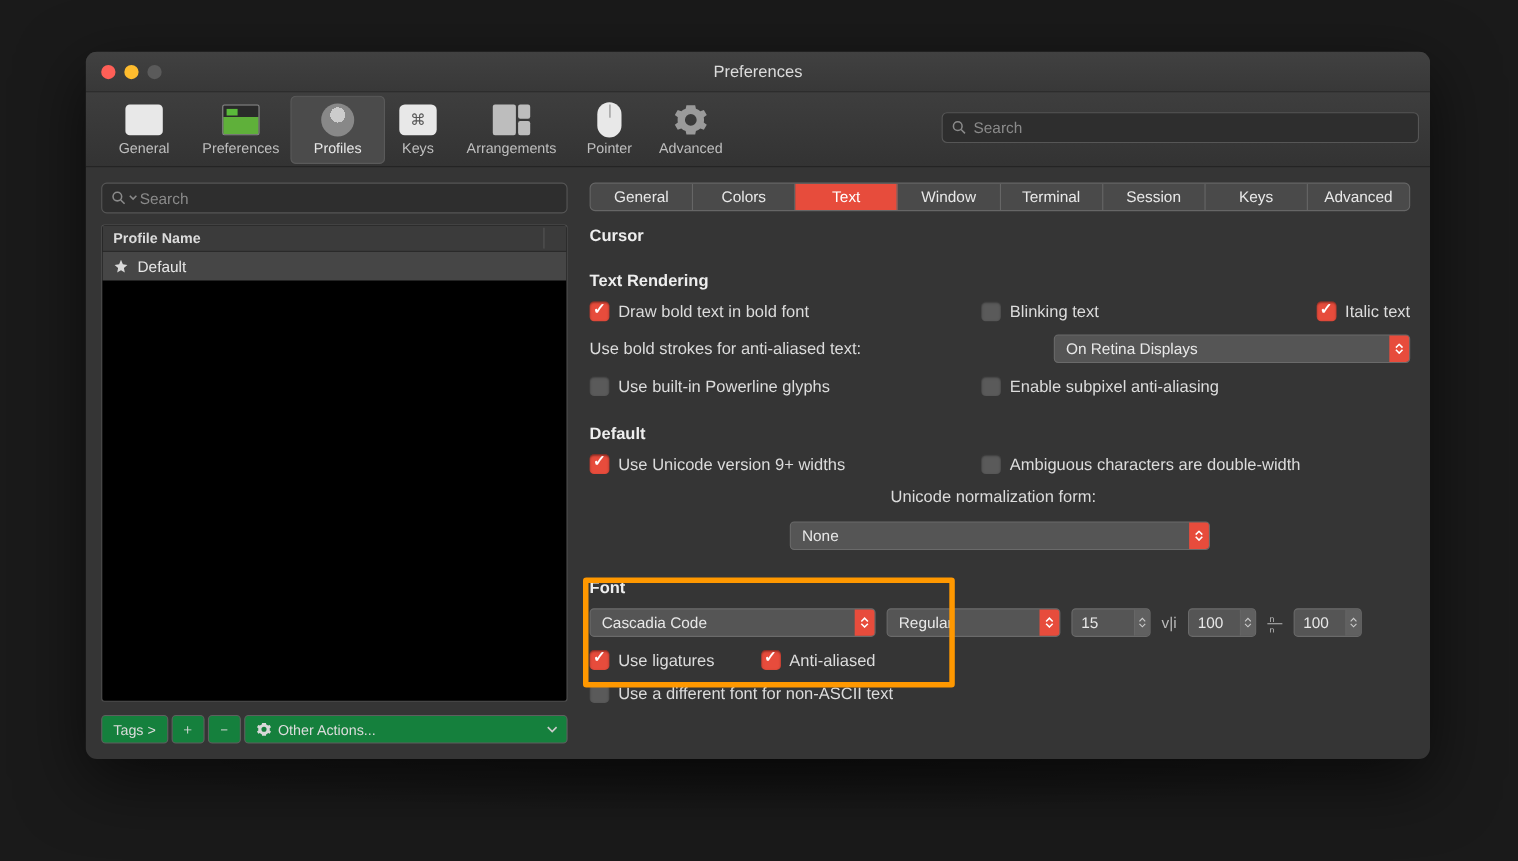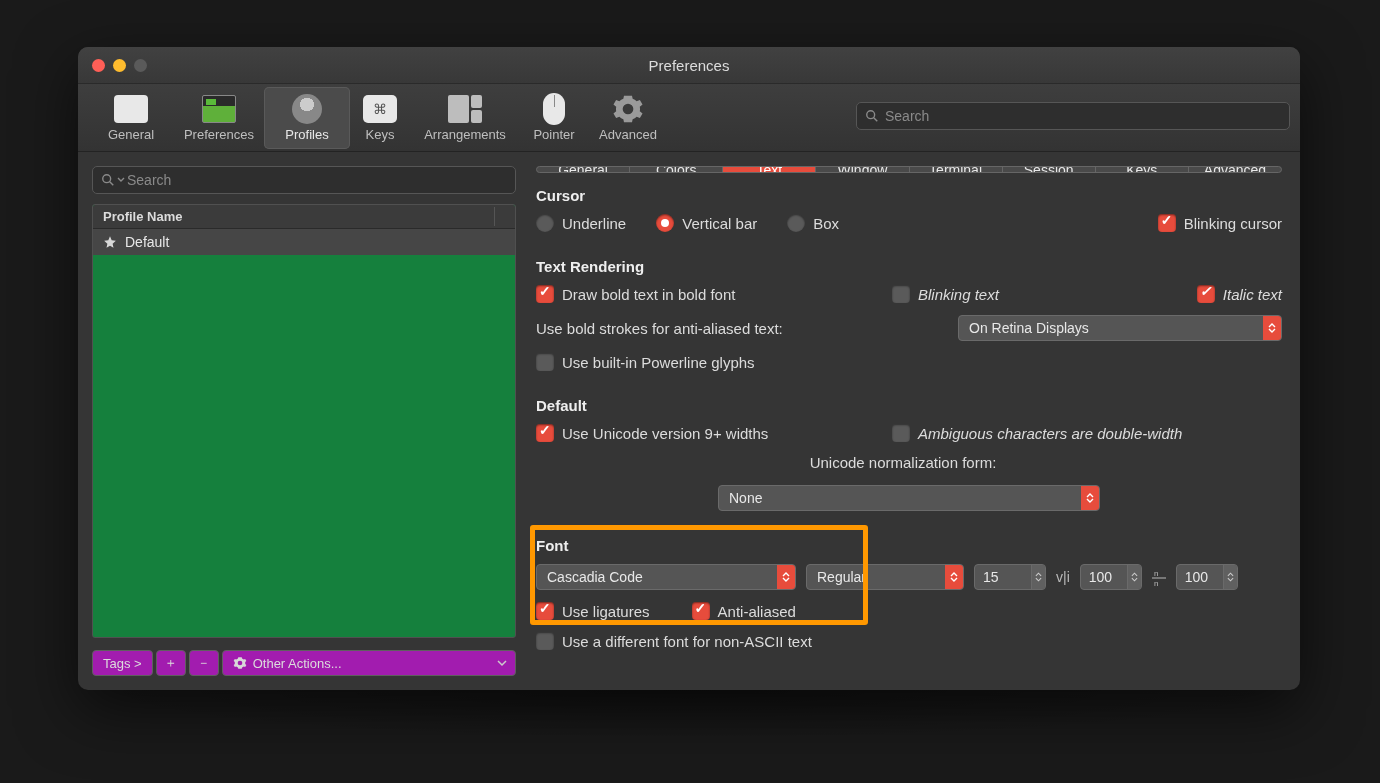--- a/index.html
+++ b/index.html
@@ -29,28 +29,28 @@
 .search-field input::placeholder { color: #8a8a8a; }
 
 
 .body { display: flex; height: calc(100% - 105px); }
 .sidebar { width: 452px; padding: 14px; display: flex; flex-direction: column; }
 .side-search { height: 28px; background: #2e2e2e; border: 1px solid #565656; border-radius: 5px; display: flex; align-items: center; padding: 0 8px; margin-bottom: 10px; }
 .side-search input { flex: 1; background: transparent; border: none; outline: none; color: #ccc; font-size: 14px; }
 .side-search input::placeholder { color: #8a8a8a; }
 .side-search svg { margin-right: 2px; }
 .chev-down { margin-right: 4px; }
-.profile-table { flex: 1; background: #15803d; border: 1px solid #505050; border-radius: 3px; overflow: hidden; display: flex; flex-direction: column; }
+.profile-table { flex: 1; background: #000000; border: 1px solid #505050; border-radius: 3px; overflow: hidden; display: flex; flex-direction: column; }
 .profile-header { background: #3b3b3b; height: 24px; display: flex; align-items: center; padding: 0 10px; color: #dcdcdc; font-size: 13px; font-weight: 600; border-bottom: 1px solid #2a2a2a; position: relative; }
 .profile-header .col-sep { position: absolute; right: 20px; top: 2px; bottom: 2px; width: 1px; background: #555; }
 .profile-row { height: 26px; background: #464646; display: flex; align-items: center; padding: 0 10px; color: #e8e8e8; font-size: 14px; gap: 8px; }
 .profile-row svg { flex: 0 0 auto; }
 .profile-rest { flex: 1; }
 .side-bottom { display: flex; gap: 3px; margin-top: 12px; }
-.sb-btn { height: 26px; background: #a21caf; border: 1px solid #5f5f5f; border-radius: 4px; color: #dcdcdc; font-size: 13px; display: flex; align-items: center; justify-content: center; padding: 0 10px; }
+.sb-btn { height: 26px; background: #15803d; border: 1px solid #5f5f5f; border-radius: 4px; color: #dcdcdc; font-size: 13px; display: flex; align-items: center; justify-content: center; padding: 0 10px; }
 .sb-btn.icon-only { padding: 0; width: 30px; }
 .sb-btn.wide { flex: 1; justify-content: flex-start; gap: 6px; position: relative; }
 .sb-btn.wide .dd { position: absolute; right: 8px; }
 
 
 .main { flex: 1; padding: 14px 18px 14px 6px; display: flex; flex-direction: column; }
 .seg-tabs { display: flex; background: #4a4a4a; border: 1px solid #666; border-radius: 5px; overflow: hidden; height: 26px; margin-bottom: 14px; }
 .seg-tab { flex: 1; display: flex; align-items: center; justify-content: center; color: #e8e8e8; font-size: 14px; border-right: 1px solid #666; cursor: default; }
 .seg-tab:last-child { border-right: none; }
 .seg-tab.active { background: #e74c3c; color: #fff; }
@@ -68,21 +68,21 @@
 
 .dropdown { height: 26px; background: #555; border: 1px solid #6a6a6a; border-radius: 4px; color: #e8e8e8; font-size: 14px; display: flex; align-items: center; padding: 0 24px 0 10px; position: relative; }
 .dropdown .arrows { position: absolute; right: 0; top: 0; bottom: 0; width: 18px; background: #e74c3c; border-radius: 0 3px 3px 0; display: flex; flex-direction: column; align-items: center; justify-content: center; }
 .dropdown .arrows svg { display: block; }
 .stepper { height: 26px; background: #555; border: 1px solid #6a6a6a; border-radius: 4px; color: #e8e8e8; font-size: 14px; display: flex; align-items: center; padding: 0 18px 0 8px; position: relative; min-width: 48px; }
 .stepper .step-arrows { position: absolute; right: 0; top: 0; bottom: 0; width: 14px; background: #606060; border-left: 1px solid #6a6a6a; border-radius: 0 3px 3px 0; display: flex; flex-direction: column; align-items: center; justify-content: center; }
 
 .sec { margin-bottom: 14px; }
 .inline-label { color: #dcdcdc; font-size: 15px; margin-right: 12px; }
 .spacer { flex: 1; }
-.right-group { display: flex; align-items: center; gap: 10px; font-style: italic; }
+.right-group { display: flex; align-items: center; gap: 10px; }
 .mono-icon { color: #bababa; font-size: 14px; display: flex; align-items: center; }
 
 .highlight-box { position: absolute; border: 5px solid #ff9800; border-radius: 3px; z-index: 50; pointer-events: none; }
 
 
 .ic-box { width: 34px; height: 28px; background: #e8e8e8; border-radius: 4px; position: relative; }
 .ic-appearance { width: 34px; height: 28px; background: linear-gradient(#2a2a2a 40%, #5fb03a 40%); border: 1px solid #888; border-radius: 2px; position: relative; }
 .ic-appearance::after { content:""; position:absolute; left:3px; top:3px; width:10px; height:6px; background:#5aba3a; }
 .ic-profiles { width: 30px; height: 30px; border-radius: 50%; background: radial-gradient(circle at 50% 35%, #ccc 0 28%, #888 28% 100%); overflow: hidden; }
 .ic-keys { width: 34px; height: 28px; background: #e8e8e8; border-radius: 5px; display:flex; align-items:center; justify-content:center; color:#555; font-size:14px; }
@@ -242,39 +242,20 @@
         <div class="seg-tab">
             <span>Keys</span>
           </div>
         <div class="seg-tab">
             <span>Advanced</span>
           </div>
       </div>
 
       <div class="sec">
         <div class="section-title">Cursor</div>
-        <div class="row">
-          <div class="radio-wrap">
-              <div class="radio"></div>
-              <span class="ctrl-label">Underline</span>
-            </div>
-          <div class="radio-wrap">
-              <div class="radio sel"></div>
-              <span class="ctrl-label">Vertical bar</span>
-            </div>
-          <div class="radio-wrap">
-              <div class="radio"></div>
-              <span class="ctrl-label">Box</span>
-            </div>
-          <div class="spacer"></div>
-          <div class="check-wrap">
-              <div class="chk sel"></div>
-              <span class="ctrl-label">Blinking cursor</span>
-            </div>
-        </div>
       </div>
 
       <div class="sec">
         <div class="section-title">Text Rendering</div>
         <div class="row">
           <div class="check-wrap">
               <div class="chk sel"></div>
               <span class="ctrl-label">Draw bold text in bold font</span>
             </div>
           <div class="spacer"></div>
@@ -304,20 +285,26 @@
                 </svg>
             </div>
           </div>
         </div>
         <div class="row">
           <div class="check-wrap">
               <div class="chk"></div>
               <span class="ctrl-label">Use built-in Powerline glyphs</span>
             </div>
           <div class="spacer"></div>
+          <div class="right-group" style="width:390px; justify-content:flex-start;">
+            <div class="check-wrap">
+                <div class="chk"></div>
+                <span class="ctrl-label">Enable subpixel anti-aliasing</span>
+              </div>
+          </div>
         </div>
       </div>
 
       <div class="sec">
         <div class="section-title">Default</div>
         <div class="row">
           <div class="check-wrap">
               <div class="chk sel"></div>
               <span class="ctrl-label">Use Unicode version 9+ widths</span>
             </div>

